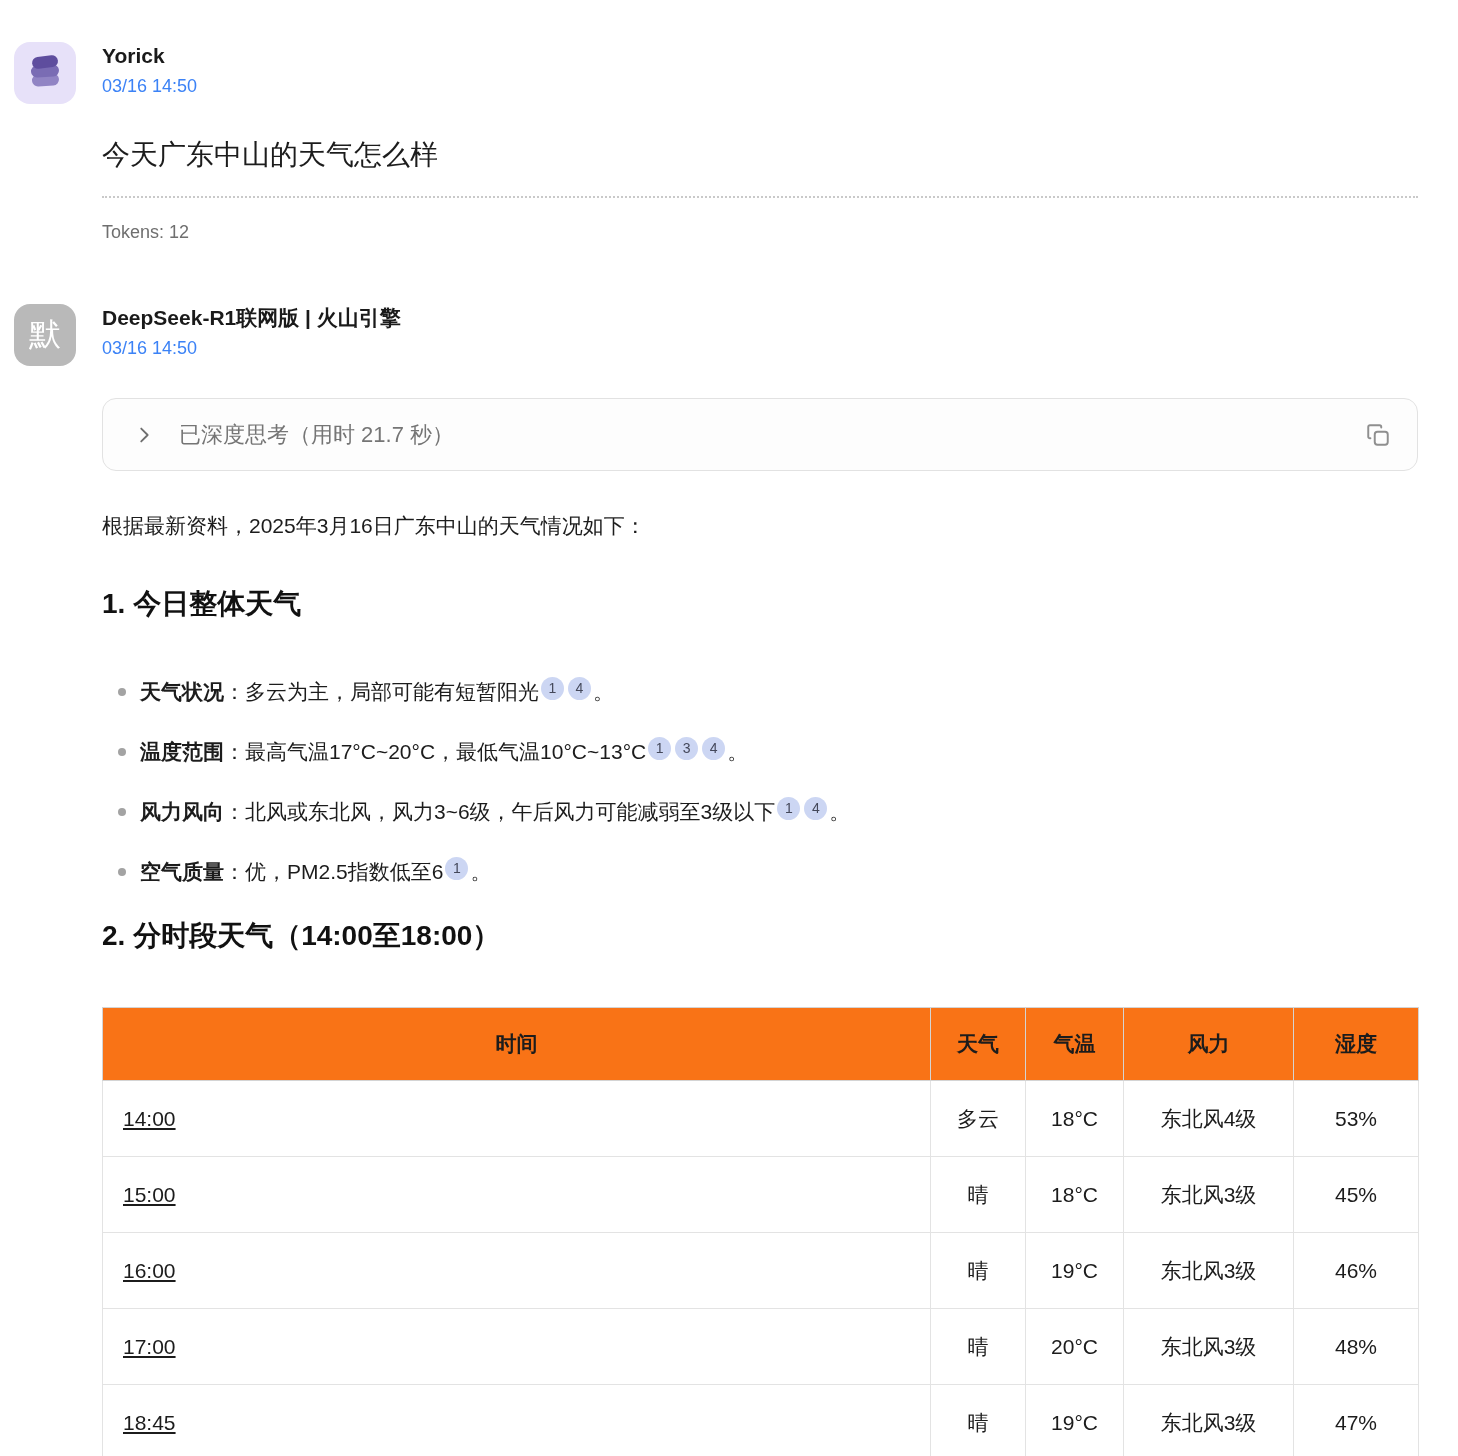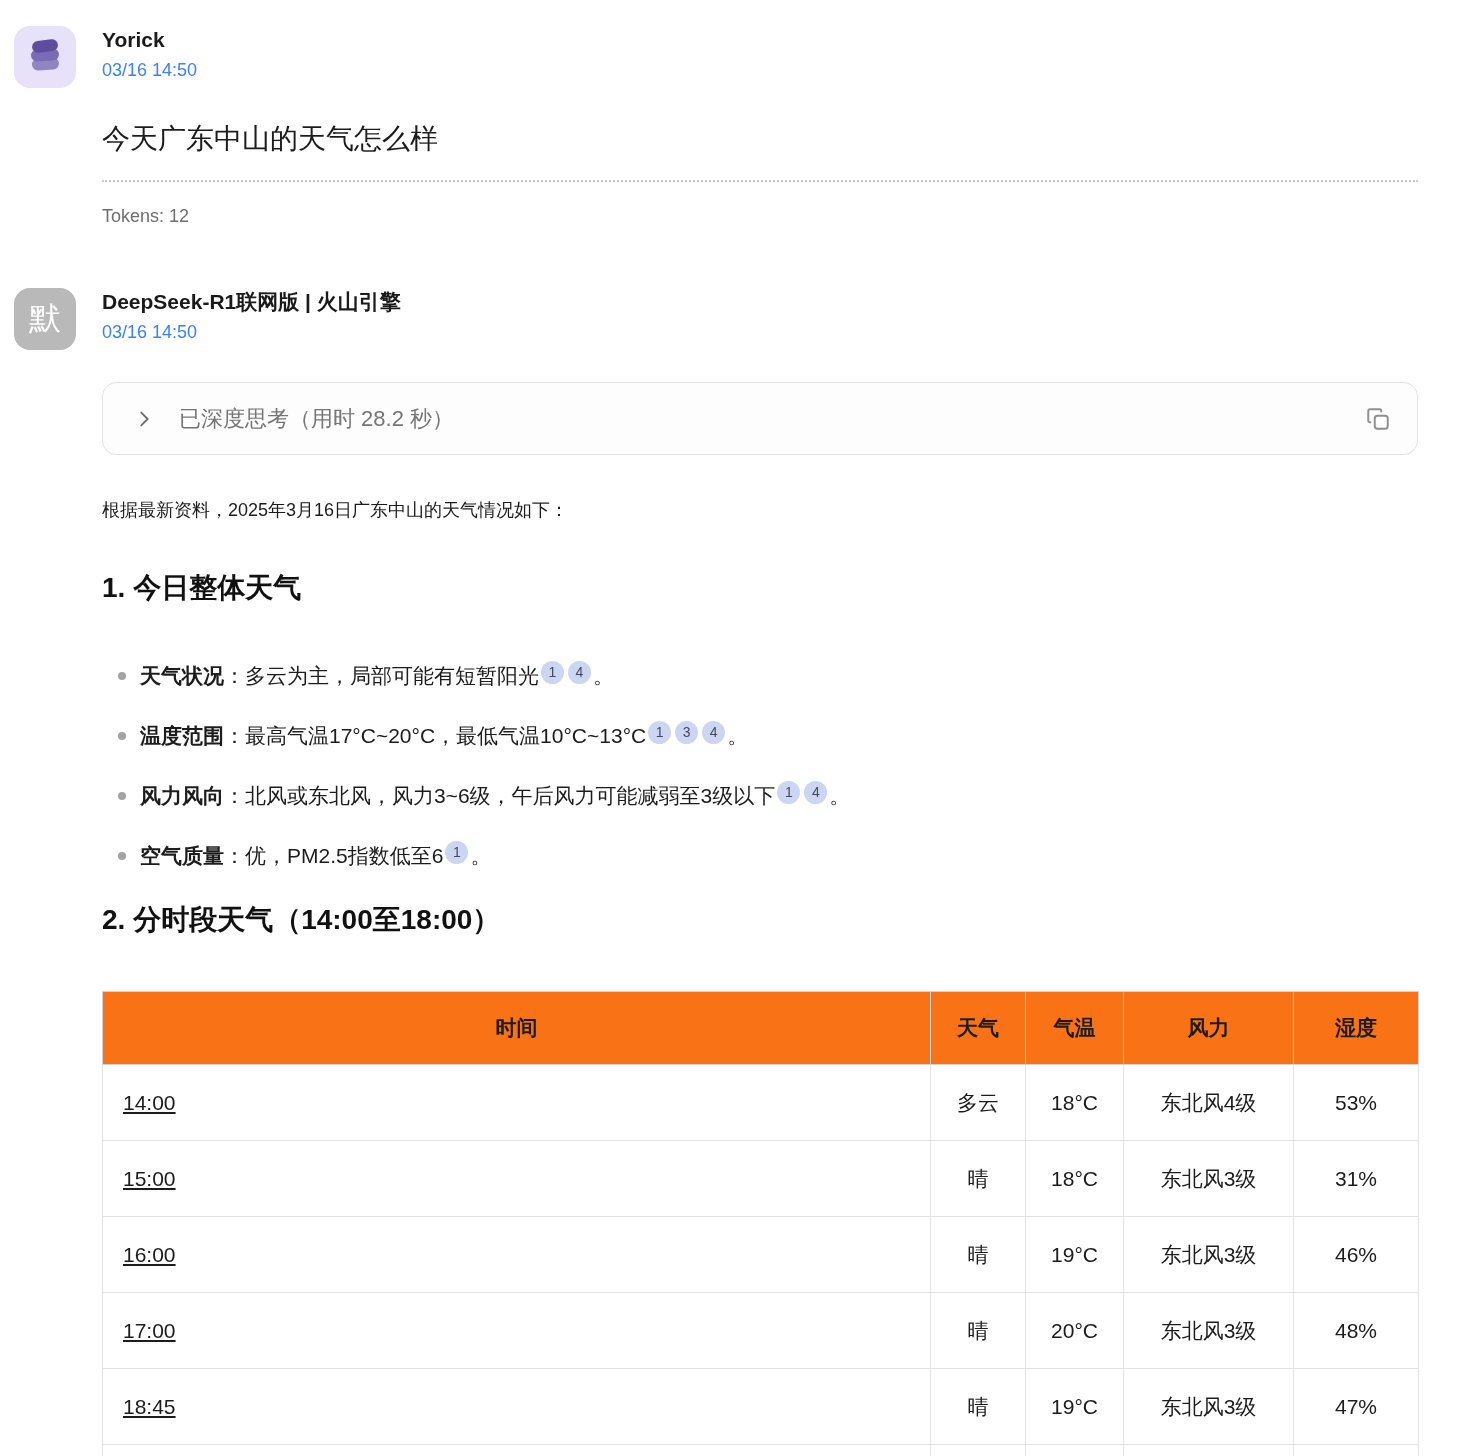--- a/index.html
+++ b/index.html
@@ -5,21 +5,21 @@
   html, body { margin: 0; padding: 0; }
   body {
     width: 1458px; height: 1456px;
     background: #ffffff;
     overflow: hidden;
     font-family: "Liberation Sans", sans-serif;
     color: #1c1c1c;
     font-size: 21px;
   }
   .msg { display: flex; align-items: flex-start; }
-  .msg-user { padding-top: 26px; }
+  .msg-user { padding-top: 26px; margin-top: 16px; }
   .msg-assistant { margin-top: 60px; }
   .avatar {
     width: 62px; height: 62px;
     border-radius: 16px;
     margin-left: 14px;
     flex: none;
     display: flex; align-items: center; justify-content: center;
   }
   .avatar-user { background: #e7e1f9; }
   .avatar-assistant { background: #b9b9b9; color: #ffffff; font-size: 32px; }
@@ -37,21 +37,21 @@
     border: 1.5px solid #e2e2e2;
     border-radius: 14px;
     background: #fdfdfd;
     display: flex; align-items: center;
     padding: 0 26px 0 30px;
     cursor: pointer;
   }
   .thinking-label { color: #757575; font-size: 22px; margin-left: 24px; flex: 1; }
   .icon-btn { background: none; border: none; padding: 0; cursor: pointer; display: flex; align-items: center; }
 
-  .intro { margin-top: 40px; font-size: 18px; line-height: 30px; }
+  .intro { margin-top: 40px; font-size: 21px; line-height: 30px; }
   .sec-heading { font-size: 28px; font-weight: bold; line-height: 38px; color: #111111; margin: 44px 0 0 0; }
   .sec-heading2 { margin-top: 10px; }
 
   ul.points { list-style: none; margin: 54px 0 0 0; padding: 0; }
   ul.points li {
     position: relative;
     padding-left: 38px;
     font-size: 21px;
     line-height: 30px;
     margin-bottom: 30px;
@@ -129,21 +129,21 @@
   <div class="msg-body">
     <div class="author">DeepSeek-R1联网版 | 火山引擎</div>
     <div class="timestamp">03/16 14:50</div>
 
     <div class="thinking-box">
       <span style="display:flex;">
         <svg width="22" height="22" viewBox="0 0 24 24" fill="none" stroke="#6e6e6e" stroke-width="2" stroke-linecap="round" stroke-linejoin="round">
           <polyline points="9 5 16 12 9 19"></polyline>
         </svg>
       </span>
-      <span class="thinking-label">已深度思考（用时 28.2 秒）</span>
+      <span class="thinking-label">已深度思考（用时 21.7 秒）</span>
       <button class="icon-btn">
         <span style="display:flex;">
           <svg width="26" height="26" viewBox="0 0 24 24" fill="none" stroke="#8f8f8f" stroke-width="1.8" stroke-linecap="round" stroke-linejoin="round">
             <rect x="9" y="9" width="12" height="12" rx="2.5"></rect>
             <path d="M5 15H4.5A1.5 1.5 0 0 1 3 13.5v-9A1.5 1.5 0 0 1 4.5 3h9A1.5 1.5 0 0 1 15 4.5V5"></path>
           </svg>
         </span>
       </button>
     </div>
 
@@ -191,21 +191,21 @@
           <td>多云</td>
           <td>18°C</td>
           <td>东北风4级</td>
           <td>53%</td>
         </tr>
         <tr>
           <td class="c-time">15:00</td>
           <td>晴</td>
           <td>18°C</td>
           <td>东北风3级</td>
-          <td>31%</td>
+          <td>45%</td>
         </tr>
         <tr>
           <td class="c-time">16:00</td>
           <td>晴</td>
           <td>19°C</td>
           <td>东北风3级</td>
           <td>46%</td>
         </tr>
         <tr>
           <td class="c-time">17:00</td>

